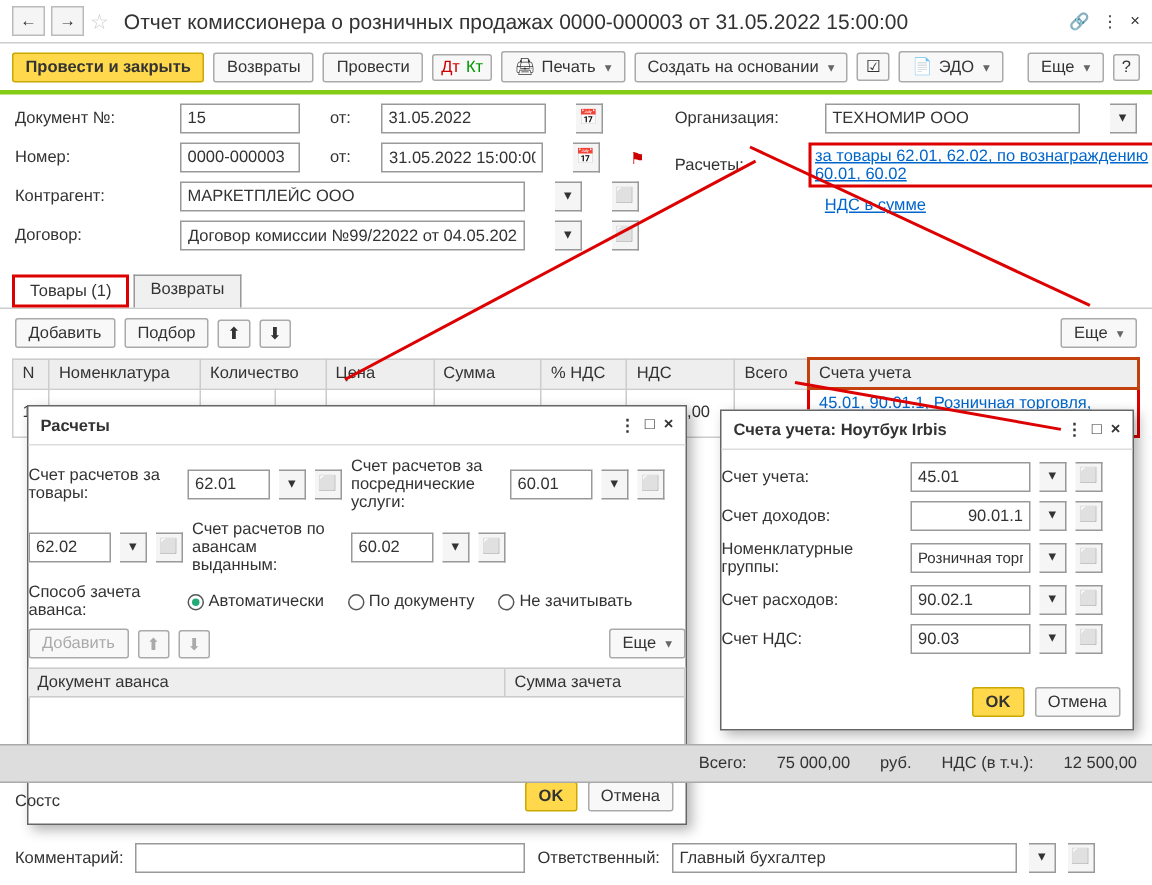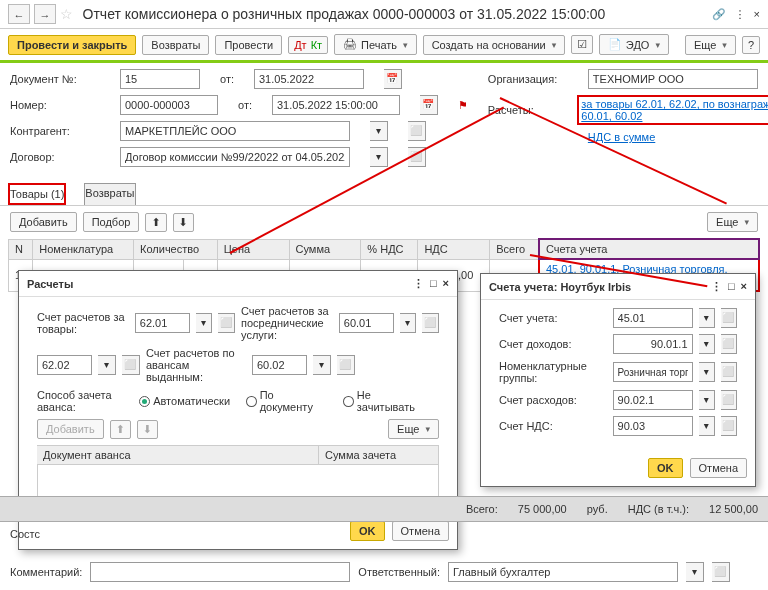--- a/index.html
+++ b/index.html
@@ -18,32 +18,32 @@
 .row{display:flex;align-items:center;margin-bottom:6px;gap:20px}
 .lbl{width:90px;text-align:left}
 .input{border:1px solid #999;padding:2px 4px;background:#fff;height:20px}
 .input-btn{width:18px;height:20px;border:1px solid #999;border-left:none;background:#f5f5f5;text-align:center;line-height:18px;font-size:10px;cursor:pointer}
 .col2{display:flex;gap:20px}
 .colL{flex:0 0 390px}
 .colR{flex:1}
 .link{color:#0066cc;text-decoration:underline;cursor:pointer}
 .link-red{color:#0066cc;text-decoration:underline;border-bottom:1px dashed #0066cc}
 .tabs{display:flex;border-bottom:1px solid #ccc;padding:0 8px;margin-top:4px}
-.tab{border:1px solid #999;border-bottom:none;padding:3px 0;background:#f0f0f0;margin-right:18px;cursor:pointer}
+.tab{border:1px solid #999;border-bottom:none;padding:3px 10px;background:#f0f0f0;margin-right:3px;cursor:pointer}
 .tab.active{border:2px solid #d00;background:#fff}
 .subbar{display:flex;padding:6px 10px;gap:6px;align-items:center}
 .table{width:calc(100% - 16px);margin:0 8px;border:1px solid #999;border-collapse:collapse}
 .table th,.table td{border:1px solid #ccc;padding:3px 6px;text-align:left;background:#fff}
 .table th{background:#eee;font-weight:normal}
-.table .acct-hdr{border:2px solid #701a75}
+.table .acct-hdr{border:2px solid #c2410c}
 .num{text-align:right}
 .popup{position:absolute;background:#fff;border:1px solid #666;box-shadow:3px 3px 8px rgba(0,0,0,.3)}
 .pop-hdr{display:flex;align-items:center;padding:6px 8px;border-bottom:1px solid #ddd;font-weight:bold;font-size:12px}
 .pop-hdr .icons{margin-left:auto;display:flex;gap:6px;color:#666;font-size:11px}
-.pop-body{padding:8px 18px}
+.pop-body{padding:8px 0}
 .pop-row{display:flex;align-items:center;gap:6px;margin-bottom:6px}
 .pop-lbl{width:100px;font-size:11px}
 .pop-lbl2{width:100px;font-size:11px}
 .radio{display:inline-flex;align-items:center;gap:3px;margin-right:10px}
 .radio .dot{width:11px;height:11px;border:1px solid #555;border-radius:50%;display:inline-flex;align-items:center;justify-content:center}
 .radio.sel .dot::after{content:"";width:5px;height:5px;background:#2a7;border-radius:50%}
 .grid-hdr{display:flex;background:#eee;border:1px solid #ccc;border-left:none;border-right:none}
 .grid-hdr span{padding:3px 6px;border-right:1px solid #ccc}
 .footer-row{display:flex;padding:6px 10px;align-items:center;gap:8px}
 .pop-footer{display:flex;justify-content:flex-end;gap:7px;padding:8px}
@@ -97,23 +97,23 @@
     <div class="colL">
       <div class="row">
         <span class="lbl">Документ №:</span>
         <input class="input" style="width: 80px;" value="15">
         <span>от:</span>
         <input class="input" style="width: 110px;" value="31.05.2022">
           <span class="input-btn">📅</span>
       </div>
       <div class="row">
         <span class="lbl">Номер:</span>
-        <input class="input" style="width: 98px;" value="0000-000003">
+        <input class="input" style="width: 80px;" value="0000-000003">
         <span>от:</span>
-        <input class="input" style="width: 128px;" value="31.05.2022 15:00:00">
+        <input class="input" style="width: 108px;" value="31.05.2022 15:00:00">
           <span class="input-btn">📅</span>
         <span style="color:#c00">⚑</span>
       </div>
       <div class="row">
         <span class="lbl">Контрагент:</span>
         <input class="input" style="width: 230px;" value="МАРКЕТПЛЕЙС ООО">
           <span class="input-btn">▾</span>
           <span class="input-btn">⬜</span>
       </div>
       <div class="row">

